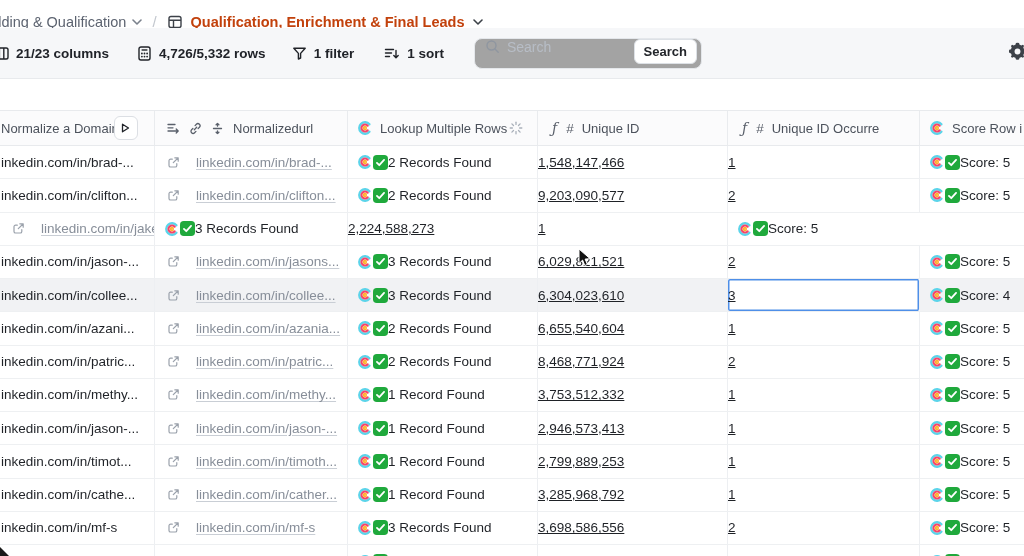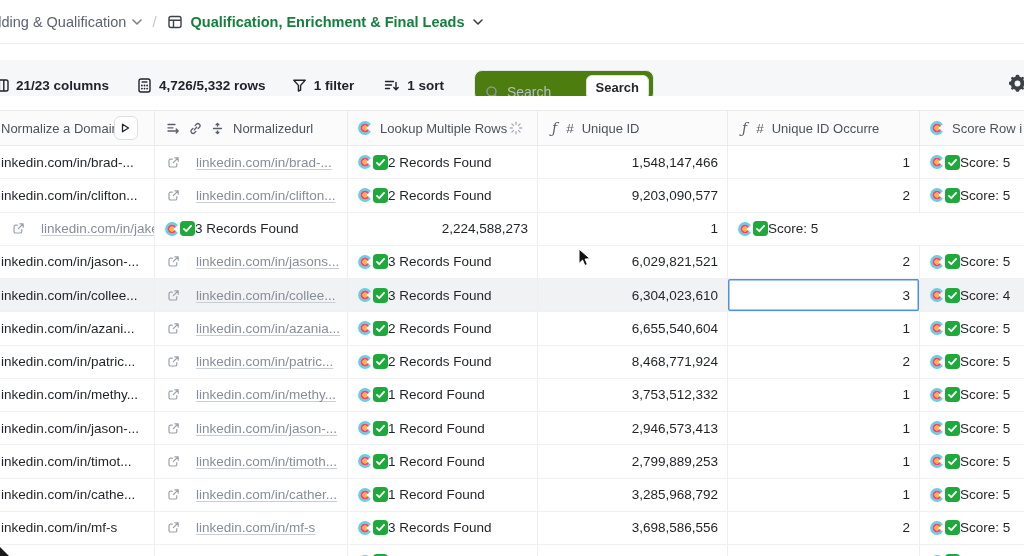--- a/index.html
+++ b/index.html
@@ -4,37 +4,37 @@
 <style>
   * { box-sizing: border-box; margin: 0; padding: 0; }
   html,body { width:1024px; height:556px; overflow:hidden; }
   body { font-family:"Liberation Sans", sans-serif; background:#fff; position:relative; color:#23262b; }
 
   
   .topbar { position:absolute; top:0; left:0; width:1024px; height:44px; background:#fff;
             border-bottom:1px solid #ececef; display:flex; align-items:center; }
   .crumb-parent { display:flex; align-items:center; gap:6px; color:#5c6370; font-size:14.5px; margin-left:-5px; cursor:pointer; }
   .crumb-sep { color:#c2c7ce; font-size:15px; margin:0 10px; }
-  .crumb-current { display:flex; align-items:center; gap:8px; font-size:14.5px; font-weight:700; color:#15803d; cursor:pointer; }
+  .crumb-current { display:flex; align-items:center; gap:8px; font-size:14.5px; font-weight:700; color:#c2410c; cursor:pointer; }
   .chev { width:10px; height:6px; }
   .chev path { stroke:#7a818c; stroke-width:1.6; fill:none; stroke-linecap:round; stroke-linejoin:round; }
   .crumb-current .chev path { stroke:#3c4148; }
 
   
-  .toolbar { position:absolute; top:60px; left:0; width:1024px; height:51px; background:#f6f7f9;
+  .toolbar { position:absolute; top:28px; left:0; width:1024px; height:51px; background:#f6f7f9;
              border-bottom:1px solid #e8eaed; display:flex; align-items:center; }
   .tbtn { display:flex; align-items:center; gap:7px; font-size:13.5px; font-weight:700; color:#202329;
           cursor:pointer; white-space:nowrap; }
   .tbtn svg { flex:none; }
   .t-columns { margin-left:-6px; }
   .t-rows { margin-left:28px; }
   .t-filter { margin-left:26px; }
   .t-sort { margin-left:30px; }
-  .searchbox { margin-left:30px; width:180px; height:31px; background:#4d7c0f; border:1px solid #e4e7eb;
-               border-radius:8px; display:flex; align-items:flex-end; padding:0 4px 0 10px; }
+  .searchbox { margin-left:30px; width:228px; height:31px; background:#a3a3a3; border:1px solid #e4e7eb;
+               border-radius:8px; display:flex; align-items:flex-start; padding:0 4px 0 10px; }
   .searchbox input { flex:1; min-width:0; border:none; outline:none; font-size:14px; color:#23262b;
                      font-family:"Liberation Sans",sans-serif; background:transparent; }
   .searchbox input::placeholder { color:#b7bdc6; }
   .search-btn { flex:none; background:#fff; border:1px solid #dde1e6; border-radius:6px; padding:4px 9px;
                 font-size:13px; font-weight:700; color:#23262b; cursor:pointer; font-family:"Liberation Sans",sans-serif; }
   .gear { position:absolute; right:-3px; top:14px; cursor:pointer; }
 
   
   .tablewrap { position:absolute; top:96px; left:0; width:1024px; height:460px; background:#fff; overflow:hidden; }
   .grid-cols { display:grid; grid-template-columns:155px 193px 190px 190px 192px 130px; }
@@ -49,21 +49,21 @@
   .hdr-icons { display:flex; align-items:center; gap:9px; margin-right:9px; }
   .tbody { position:absolute; top:50px; left:0; width:1034px; }
   .tr { height:33.25px; border-bottom:1px solid #eef0f2; background:#fff; }
   .td { display:flex; align-items:center; border-right:1px solid #edeff2; overflow:hidden; white-space:nowrap;
         font-size:13.5px; color:#1f2227; cursor:cell; }
   .c1 { padding-left:6px; }
   .c1 span { margin-left:-5px; }
   .c2 { padding-left:12px; gap:16px; color:#8a919b; }
   .c2 .link { color:#878e99; text-decoration:underline; text-decoration-color:#c9ced5; text-underline-offset:2px; cursor:pointer; }
   .c3, .c6 { padding-left:9px; }
-  .c4, .c5 { justify-content:flex-end; padding-right:9px; }
+  .c4, .c5 { justify-content:flex-start; padding-right:9px;text-decoration:underline; }
   .tr.selected .td { background:#f1f2f4; }
   .tr.selected .td.selected-cell { background:#fff; box-shadow:inset 0 0 0 1.5px #4e8fe8; border-radius:2px; }
   .icon16 { width:16px; height:16px; flex:none; }
   .icon15 { width:15px; height:15px; flex:none; }
   .icon13 { width:13px; height:13px; flex:none; }
   .partial { height:11px; overflow:hidden; }
   .partial .tr { border-bottom:none; }
 
   
   .mouse-cursor { position:absolute; left:578px; top:248px; z-index:50; pointer-events:none; }

